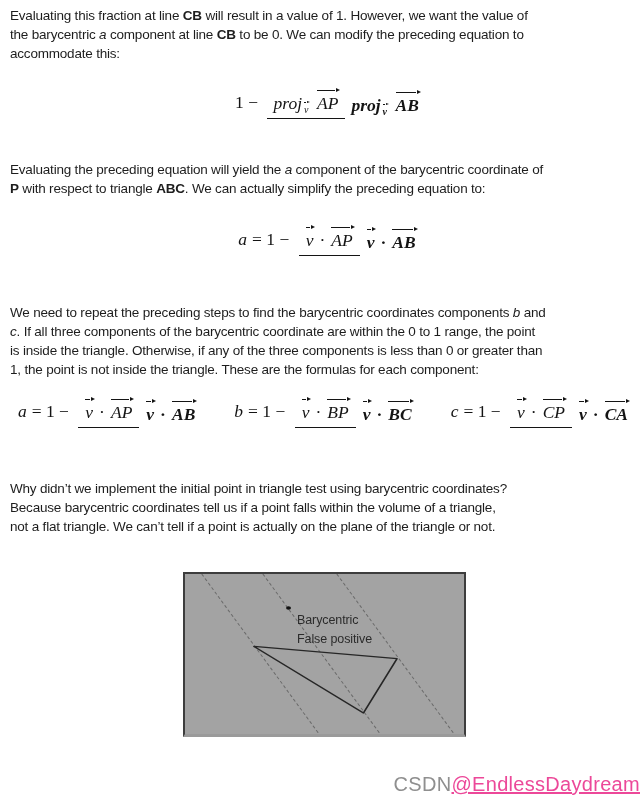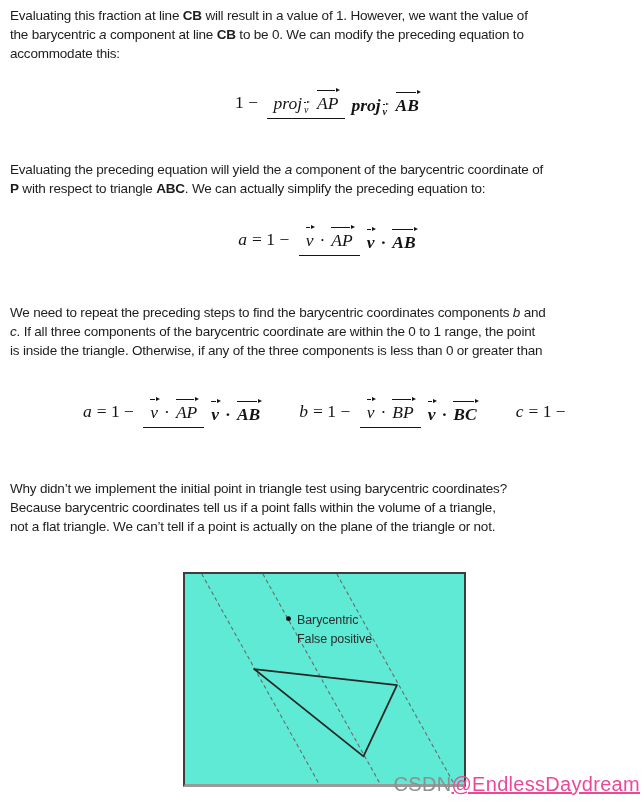--- a/index.html
+++ b/index.html
@@ -43,22 +43,22 @@
   }
   .fsub { display:inline-block; font-size:10px; transform:translateY(4px); margin:0 3px 0 1px; }
   .fsub .vec::before { top:-2px; right:3px; }
   .fsub .vec::after {
     top:-3.5px;
     border-top:1.5px solid transparent; border-bottom:1.5px solid transparent; border-left:3px solid #141414;
   }
 
   
   #figure {
-    position:absolute; left:183px; top:572px; width:283px; height:215px; box-sizing:border-box;
-    border:2px solid #3d3d3d; border-bottom:3px solid #9a9a9a; background:#5eead4;
+    position:absolute; left:183px; top:572px; width:283px; height:165px; box-sizing:border-box;
+    border:2px solid #3d3d3d; border-bottom:3px solid #9a9a9a; background:#a3a3a3;
   }
   #figure svg { display:block; width:100%; height:100%; }
   .fig-label { position:absolute; font-size:12.5px; line-height:19px; color:#2b2b2b; letter-spacing:-0.1px; }
 
   
   #watermark { position:absolute; top:773px; right:1px; font-size:20px; letter-spacing:0.3px; white-space:nowrap; }
   .wm-brand { color:#8f8f8f; }
   .wm-user  { color:#c7c7c7; }
 </style>
 </head>
@@ -89,20 +89,21 @@
         <span class="frac">
           <span class="num"><span class="fpart"><span class="vec"><i>v</i></span><span class="dot">·</span><span class="vec"><i>AP</i></span></span></span>
           <span class="den"><span class="fpart"><span class="vec"><i>v</i></span><span class="dot">·</span><span class="vec"><i>AB</i></span></span></span>
         </span>
       </span></span></div>
 
 <div class="para" id="p3">
     <div class="tline"><span>We need to repeat the preceding steps to find the barycentric coordinates components </span><i>b</i><span> and</span></div>
     <div class="tline"><i>c</i><span>. If all three components of the barycentric coordinate are within the 0 to 1 range, the point</span></div>
     <div class="tline"><span>is inside the triangle. Otherwise, if any of the three components is less than 0 or greater than</span></div>
+    <div class="tline"><span>1, the point is not inside the triangle. These are the formulas for each component:</span></div>
   </div>
 
 <div class="eqblock" id="eqrow">
     <span class="eq">
       <i class="lhs">a</i>
       <span class="lead">= 1 − </span>
       <span class="frac">
         <span class="num"><span class="fpart"><span class="vec"><i>v</i></span><span class="dot">·</span><span class="vec"><i>AP</i></span></span></span>
         <span class="den"><span class="fpart"><span class="vec"><i>v</i></span><span class="dot">·</span><span class="vec"><i>AB</i></span></span></span>
       </span>
@@ -111,20 +112,24 @@
       <i class="lhs">b</i>
       <span class="lead">= 1 − </span>
       <span class="frac">
         <span class="num"><span class="fpart"><span class="vec"><i>v</i></span><span class="dot">·</span><span class="vec"><i>BP</i></span></span></span>
         <span class="den"><span class="fpart"><span class="vec"><i>v</i></span><span class="dot">·</span><span class="vec"><i>BC</i></span></span></span>
       </span>
     </span>
     <span class="eq">
       <i class="lhs">c</i>
       <span class="lead">= 1 − </span>
+      <span class="frac">
+        <span class="num"><span class="fpart"><span class="vec"><i>v</i></span><span class="dot">·</span><span class="vec"><i>CP</i></span></span></span>
+        <span class="den"><span class="fpart"><span class="vec"><i>v</i></span><span class="dot">·</span><span class="vec"><i>CA</i></span></span></span>
+      </span>
     </span>
   </div>
 
 <div class="para" id="p4">
     <div class="tline"><span>Why didn’t we implement the initial point in triangle test using barycentric coordinates?</span></div>
     <div class="tline"><span>Because barycentric coordinates tell us if a point falls within the volume of a triangle,</span></div>
     <div class="tline"><span>not a flat triangle. We can’t tell if a point is actually on the plane of the triangle or not.</span></div>
   </div>
 
 <div id="figure">

